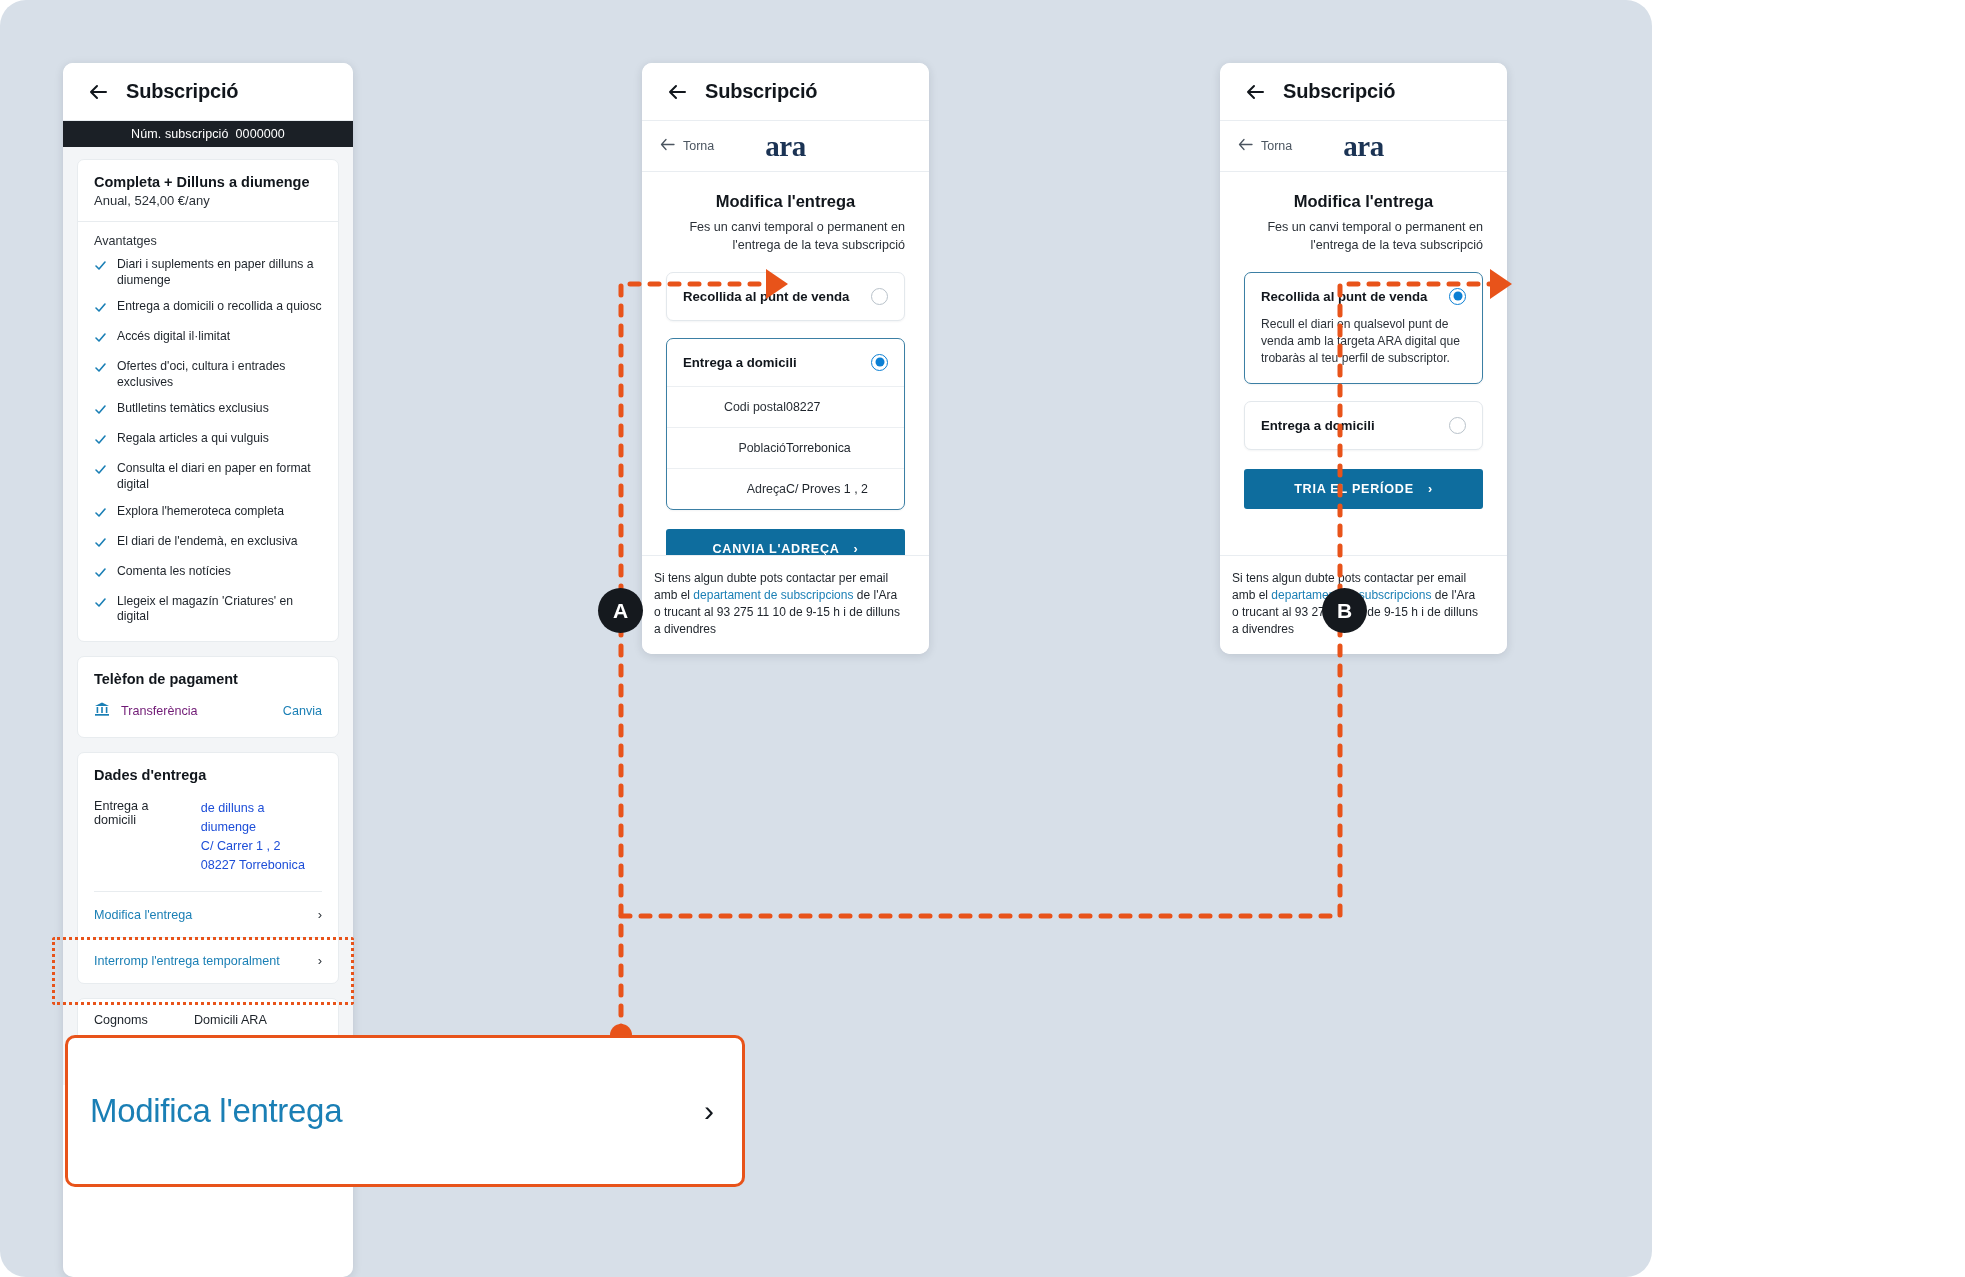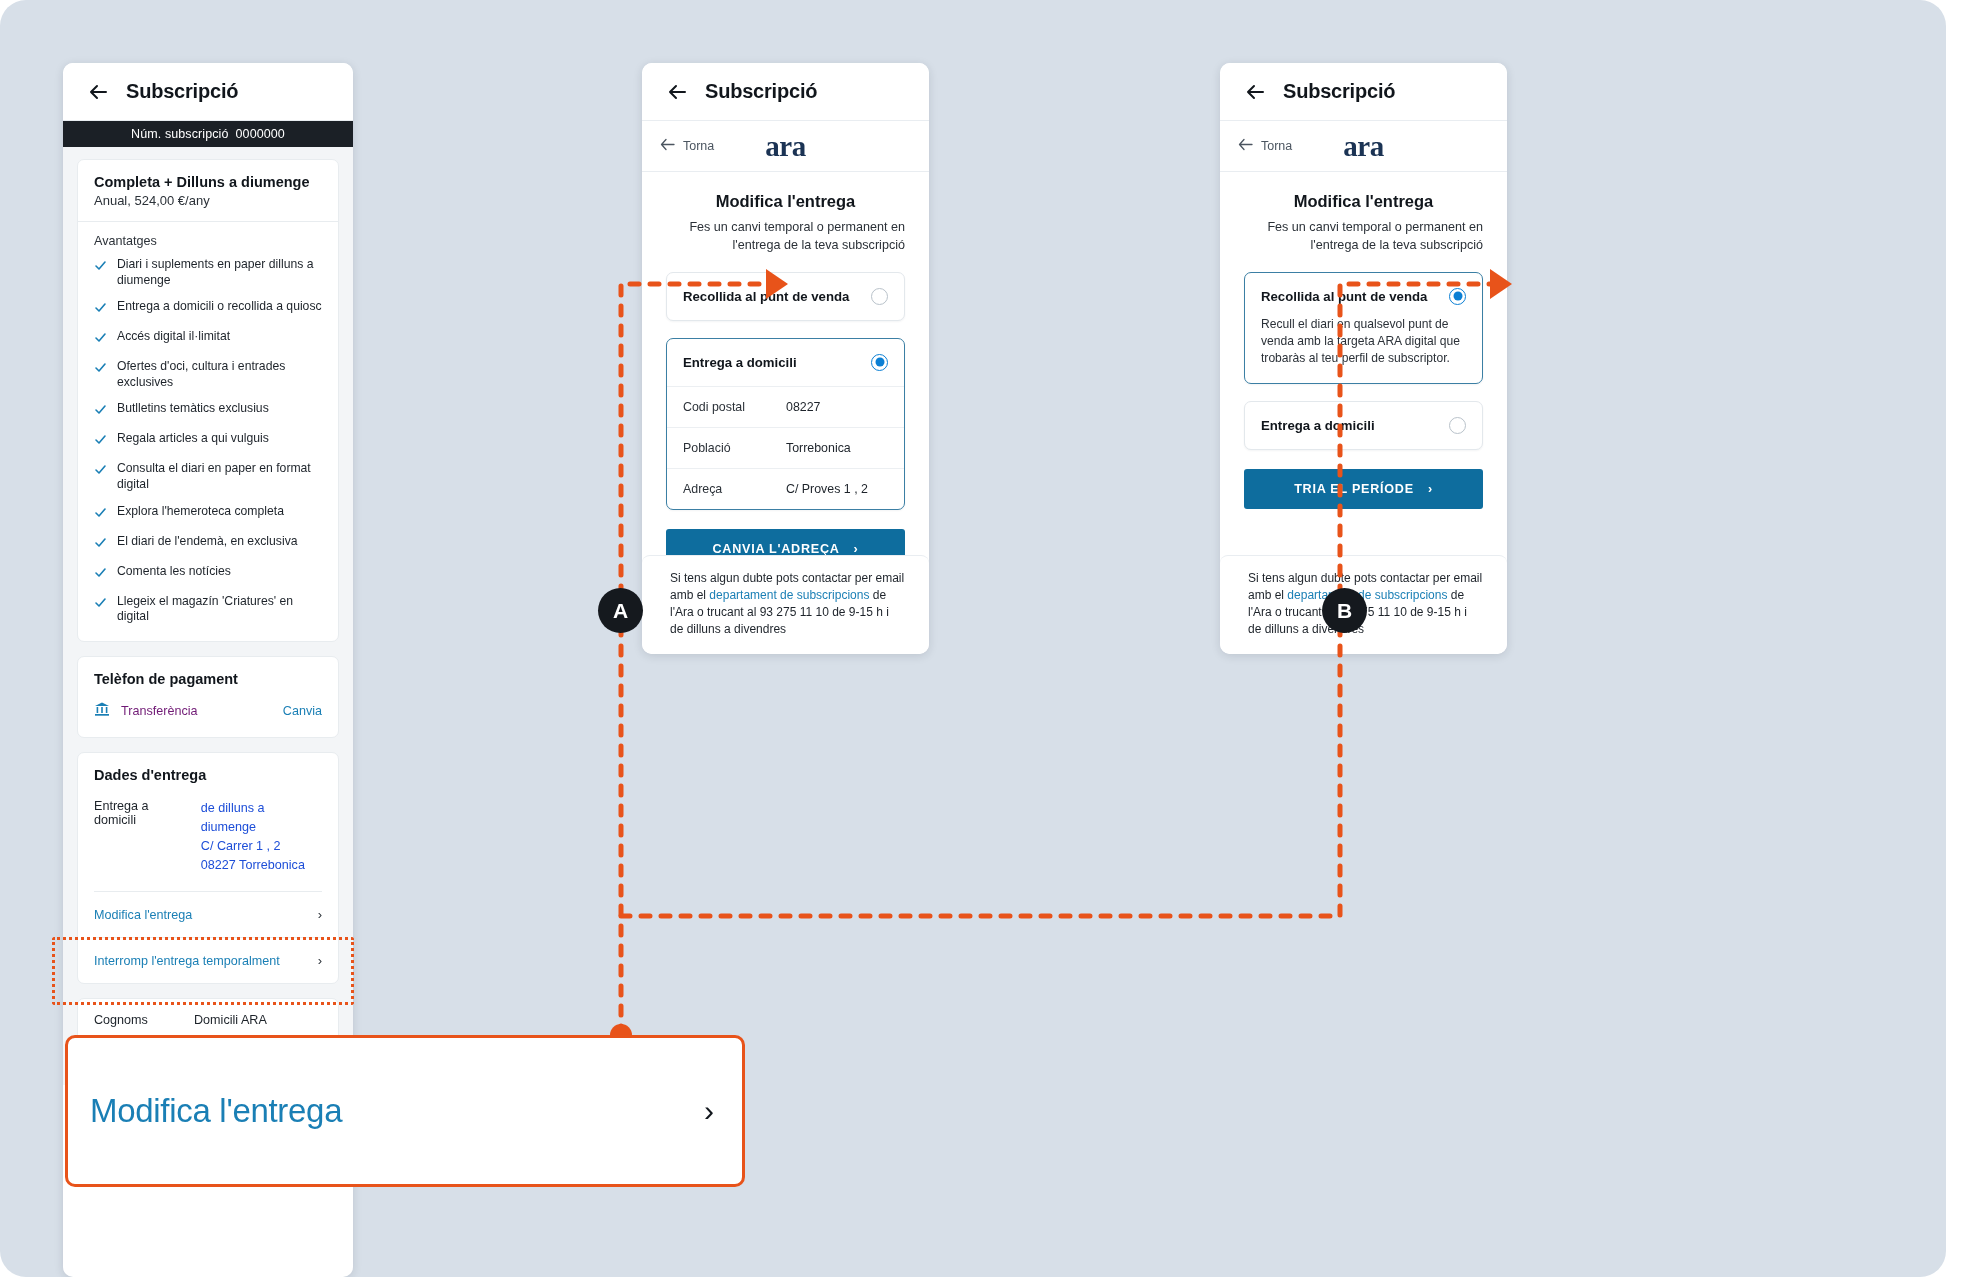--- a/index.html
+++ b/index.html
@@ -3,21 +3,21 @@
 <meta charset="utf-8">
 <style>
   html,body{margin:0;padding:0;}
   body{
     width:1965px;height:1277px;
     background:#ffffff;
     font-family:"Liberation Sans", sans-serif;
     overflow:hidden;
   }
   .stage{
-    position:absolute;left:0;top:0;width:1946px;height:1277px;
+    position:absolute;left:0;top:0;width:1652px;height:1277px;
     background:#d7dfe8;border-radius:26px;overflow:hidden;
   }
   
   .phone{
     position:absolute;background:#ffffff;border-radius:10px;
     box-shadow:0 2px 10px rgba(20,30,50,.13);
     overflow:hidden;
   }
   .appbar{
     height:57px;display:flex;align-items:center;gap:17px;
@@ -85,32 +85,32 @@
   }
   .optcard.sel{border:1.6px solid #3b7fa4;}
   .opthead{display:flex;align-items:center;justify-content:space-between;padding:15px 16px;}
   .opthead .lb{font-size:13.2px;font-weight:700;color:#11161c;}
   .radio{width:17px;height:17px;border-radius:50%;border:1.6px solid #b9c2ca;box-sizing:border-box;}
   .radio.on{border:1.6px solid #0b7fd4;position:relative;}
   .radio.on::after{
     content:"";position:absolute;left:50%;top:50%;transform:translate(-50%,-50%);
     width:9px;height:9px;border-radius:50%;background:#0b7fd4;
   }
-  .optrow{display:flex;justify-content:space-between;padding:13px 16px;border-top:1px solid #eceff2;}
+  .optrow{display:flex;justify-content:flex-end;padding:13px 16px;border-top:1px solid #eceff2;}
   .optrow .k{font-size:12.4px;color:#2b3138;}
   .optrow .v{font-size:12.4px;color:#1d232a;width:102px;}
   .optdesc{font-size:12.1px;color:#2b3138;line-height:1.42;padding:0 16px 16px 16px;margin-top:-4px;}
   .cta{
     margin-top:19px;background:#0e6d9e;border-radius:3px;height:40px;
     display:flex;align-items:center;justify-content:center;gap:14px;
     color:#ffffff;font-size:12.6px;font-weight:700;letter-spacing:.75px;
   }
   .footnote{
-    position:absolute;left:0;right:0;bottom:0;padding:0 24px 16px 28px;
-    border-top:1px solid #e9edf1;padding-top:14px;background:#fff;border-radius:8px;
+    position:absolute;left:0;right:0;bottom:0;padding:0 24px 16px 12px;
+    border-top:1px solid #e9edf1;padding-top:14px;background:#fff;
   }
   .footnote p{margin:0;font-size:12px;color:#1d232a;line-height:1.42;}
   .footnote a{color:#1a7fb5;text-decoration:none;}
 
   
   .dashbox{
     position:absolute;border:3.5px dotted #e8531a;border-radius:3px;
     box-sizing:border-box;pointer-events:none;
   }
   .callout{

